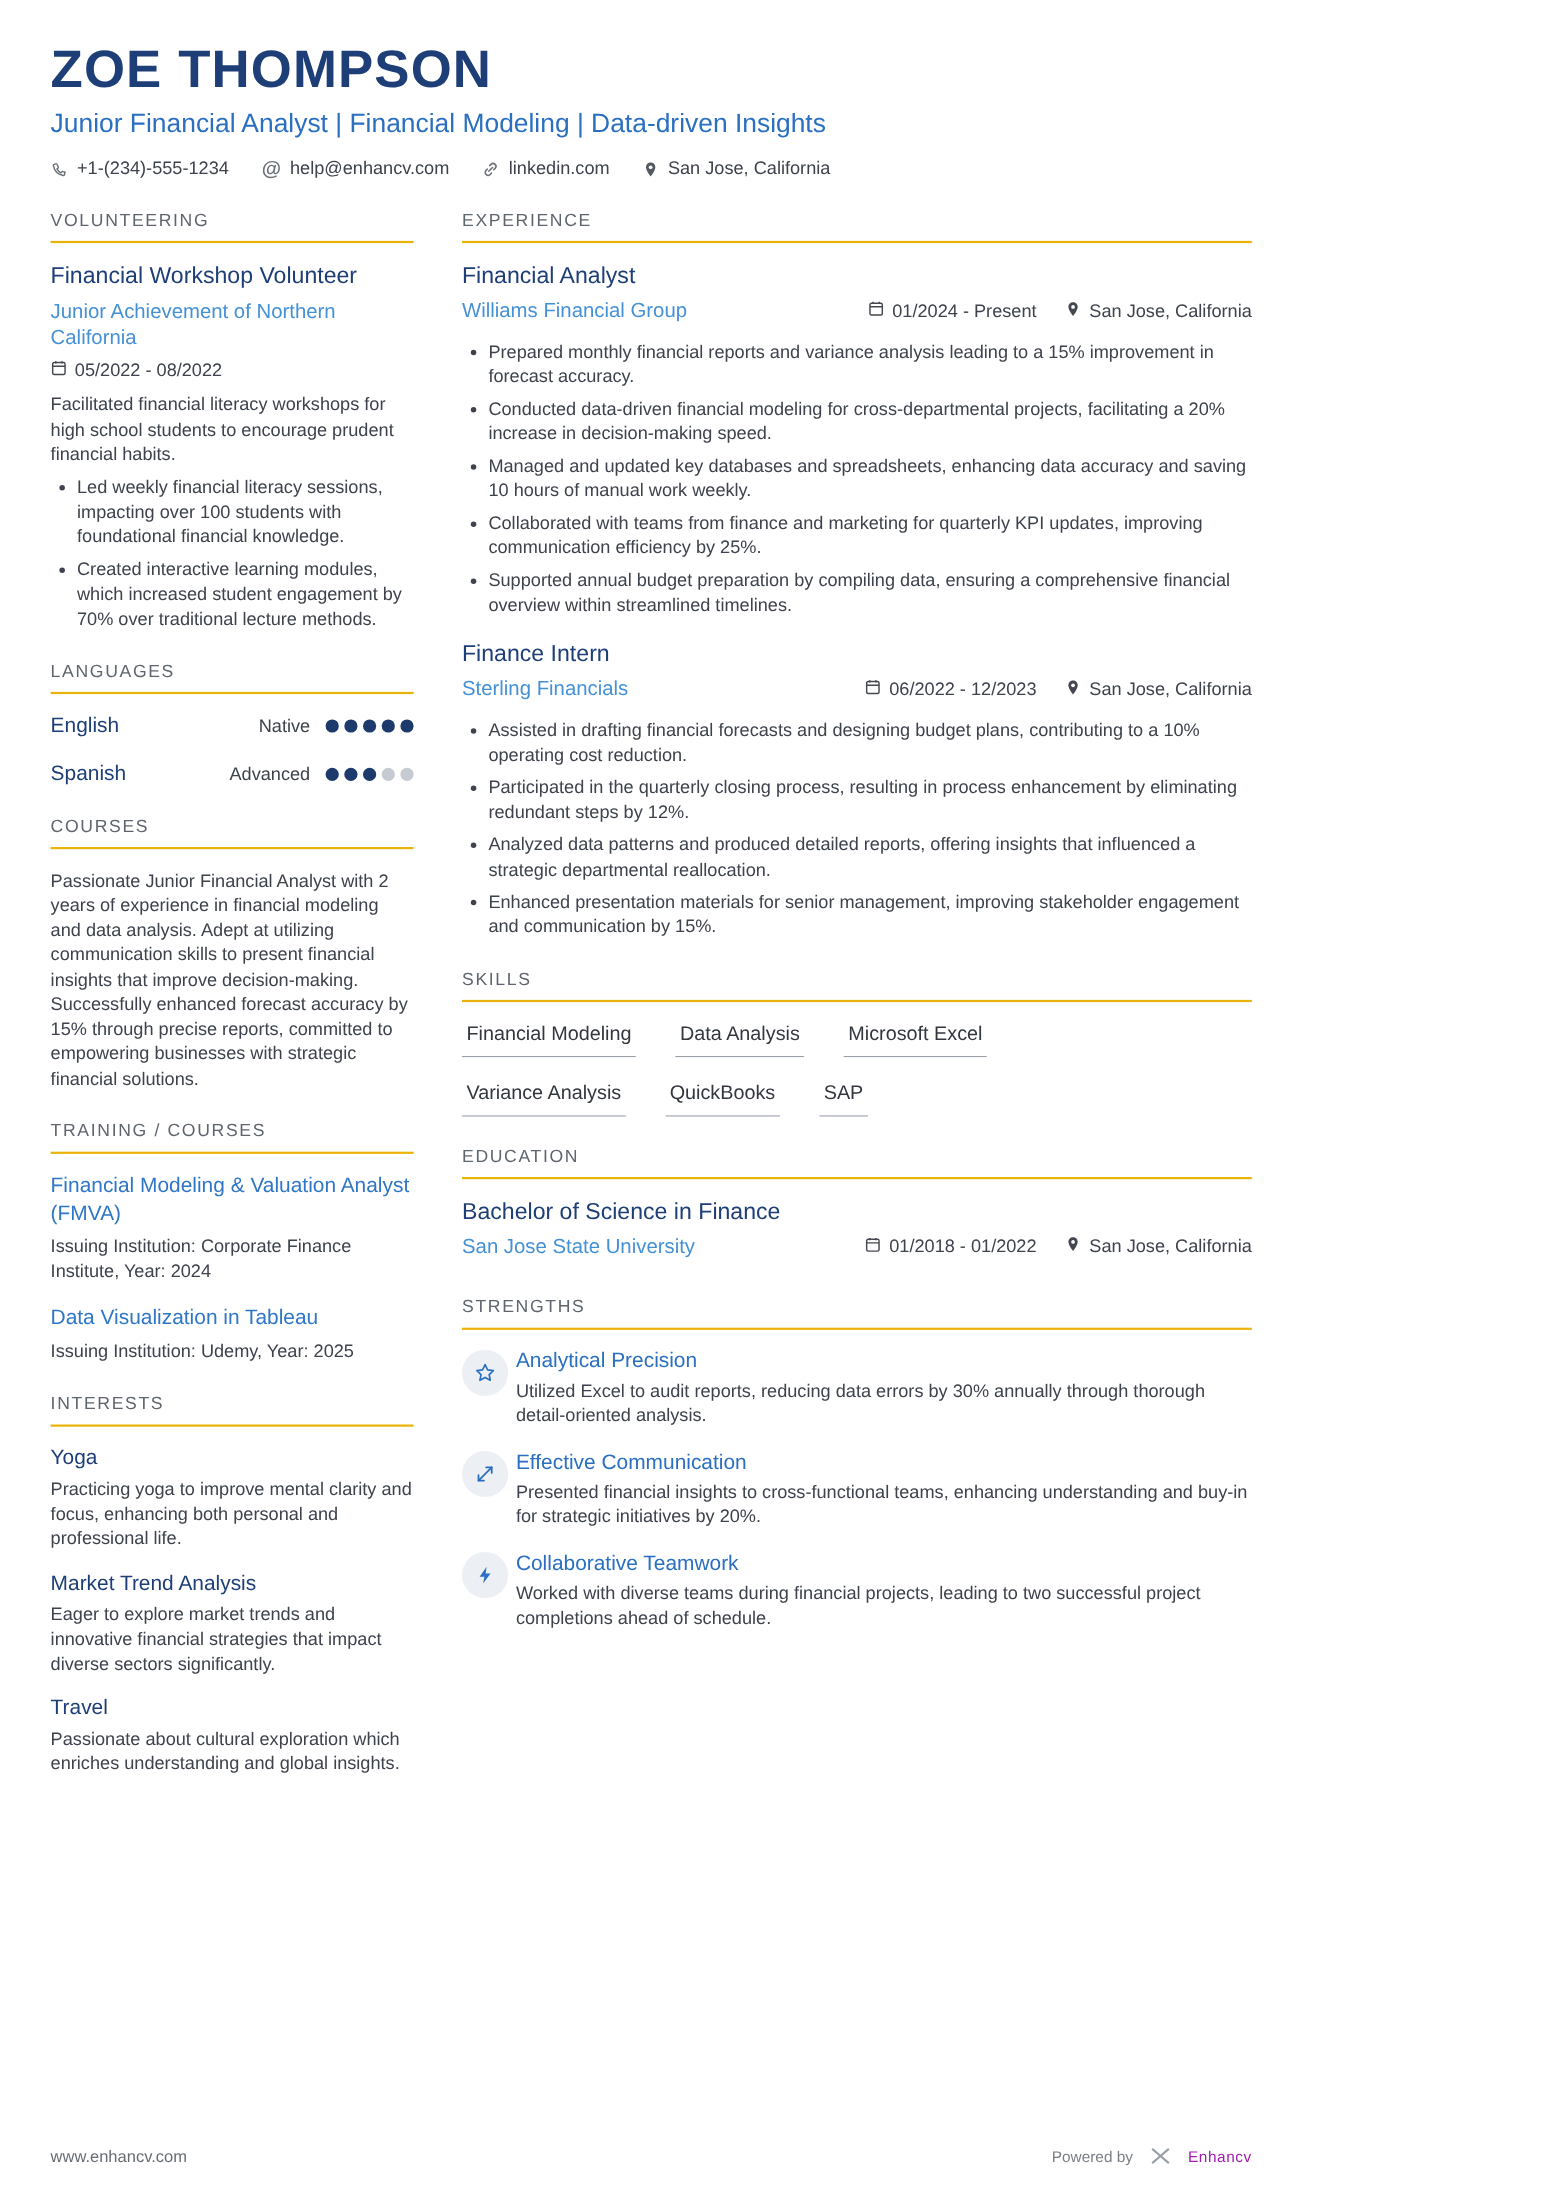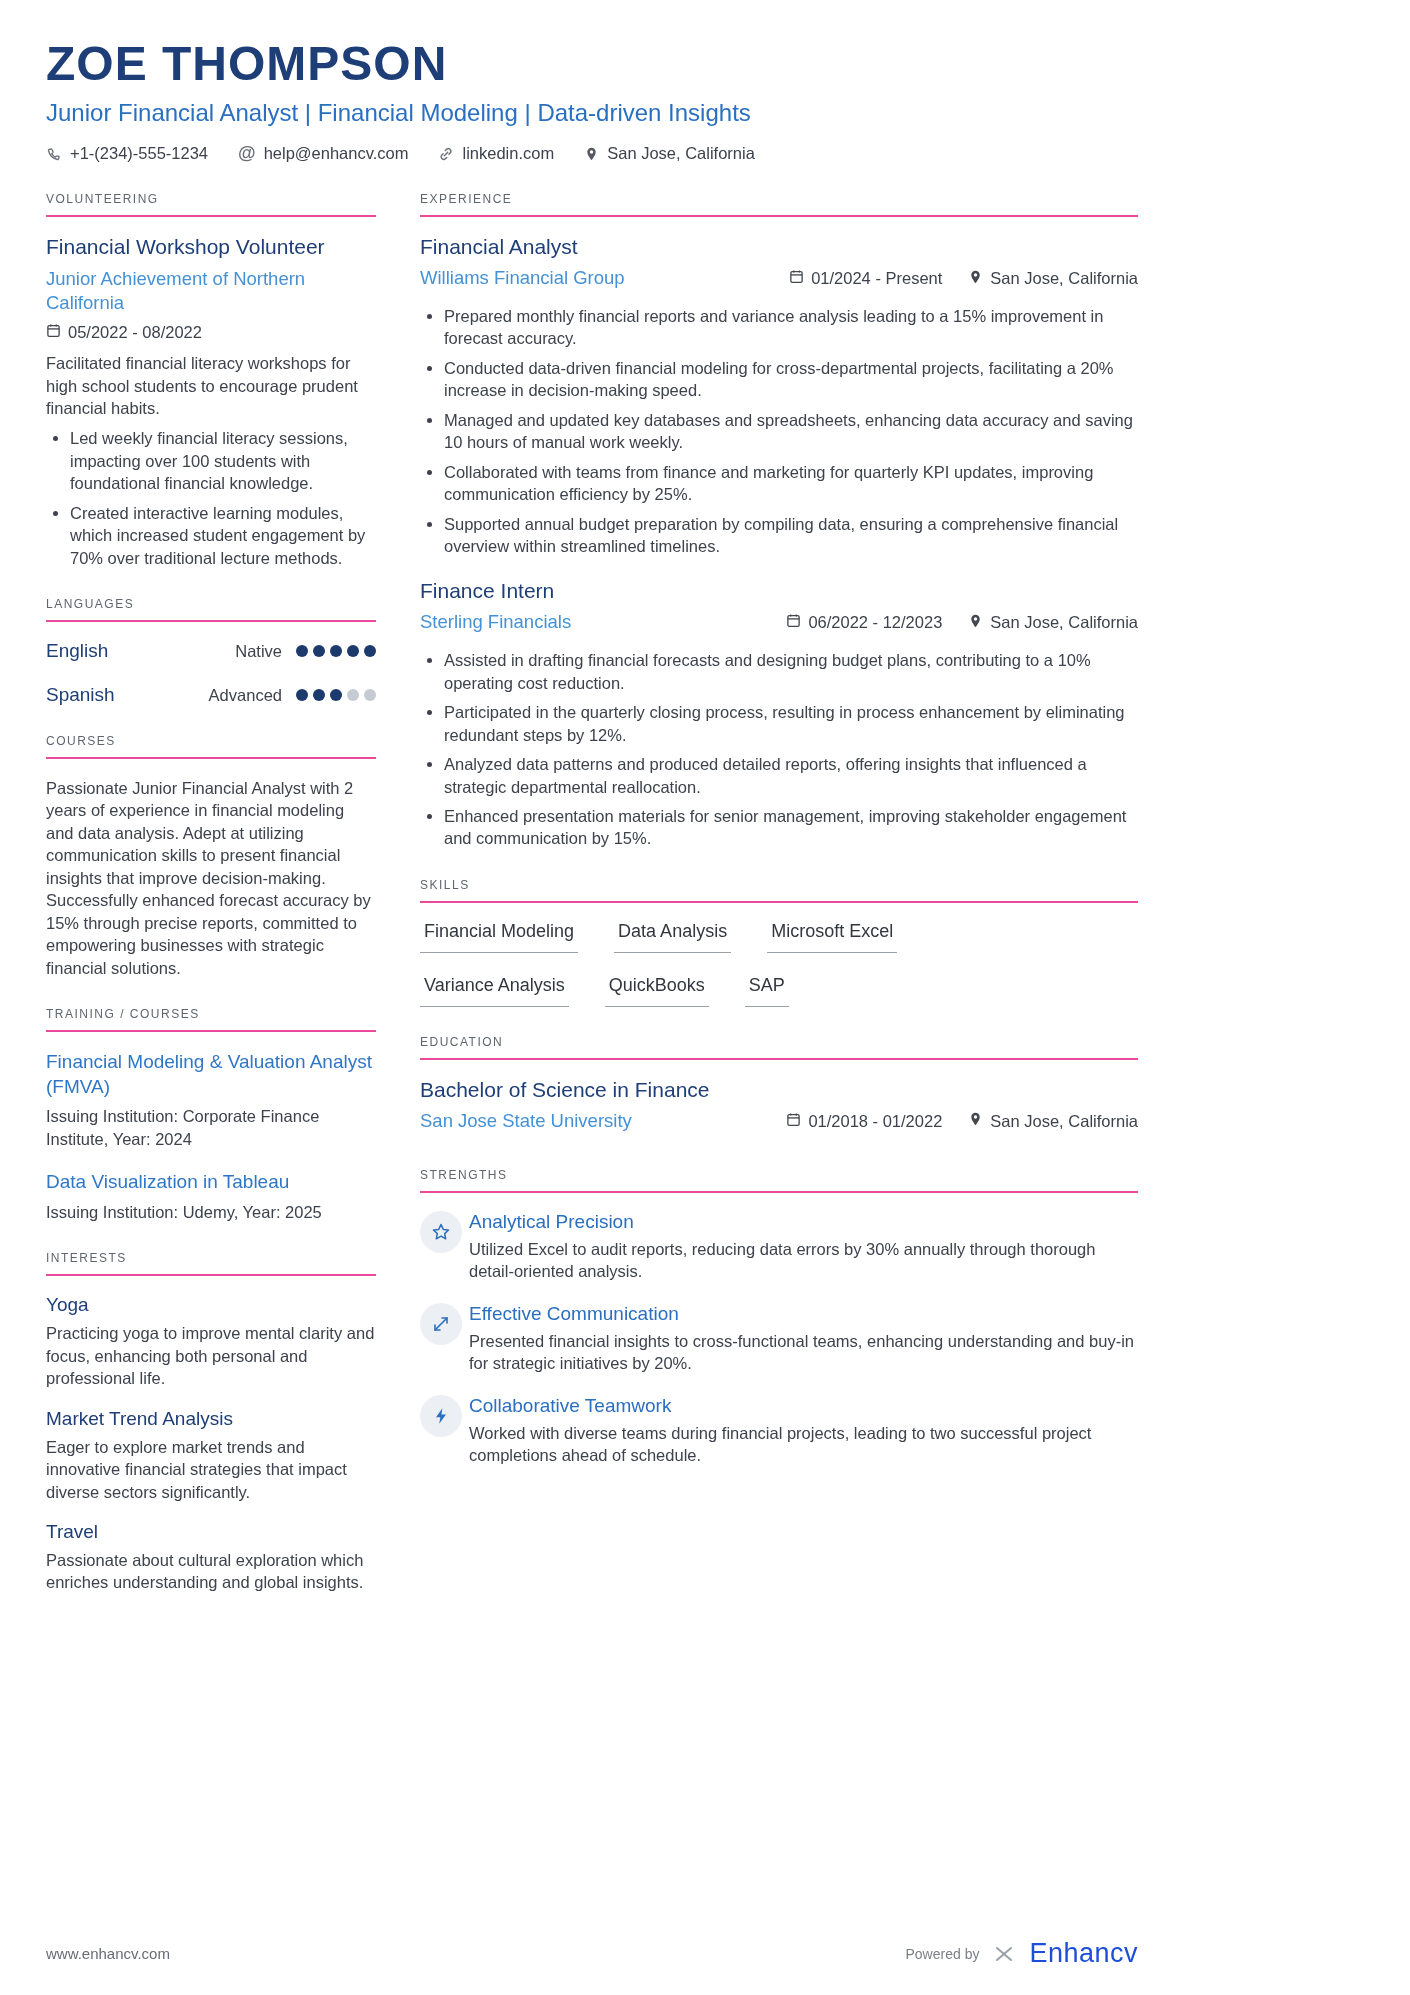--- a/index.html
+++ b/index.html
@@ -43,25 +43,25 @@
   .contact-item .cicon { display:inline-flex; align-items:center; color:#6b7078; }
   .at-glyph { font-size:18px; color:#6b7078; font-weight:bold; }
 
   
   .columns { display:flex; gap:44px; margin-top:28px; }
   .col-left { width:330px; flex:none; }
   .col-right { flex:1; min-width:0; }
 
   .section { margin-bottom:28px; }
   .section-title {
-    font-size:12px;
+    font-size:16px;
     letter-spacing:1.5px;
     color:#5f656e;
     padding-bottom:9px;
-    border-bottom:2px solid #ec4899;
+    border-bottom:2px solid #eab308;
     margin-bottom:18px;
   }
 
   .role-heading { font-size:21px; color:#1e3e77; margin-bottom:8px; font-weight:normal; }
   .company-name { font-size:18.5px; color:#4591d6; margin-bottom:8px; }
   .meta-chip { display:flex; align-items:center; gap:7px; font-size:16.5px; color:#3d424c; white-space:nowrap; }
   .entry-meta-right { display:flex; align-items:center; gap:26px; }
   .entry-head-row { display:flex; justify-content:space-between; align-items:baseline; margin-bottom:4px; }
 
   .body-text { font-size:16.5px; line-height:1.36; color:#3d424c; }
@@ -120,21 +120,21 @@
     margin-top:auto;
     padding-top:30px;
     display:flex;
     justify-content:space-between;
     align-items:center;
     font-size:15px;
     color:#676c73;
   }
   .footer-right { display:flex; align-items:center; gap:10px; }
   .powered-by { font-size:14px; color:#7b8087; }
-  .brand-name { font-size:27px; color:#1d4ed8; letter-spacing:0.5px; }
+  .brand-name { font-size:14px; color:#a21caf; letter-spacing:0.5px; }
   .brand-mark { color:#9aa0a8; display:inline-flex; }
 </style>
 </head>
 <body>
 
 <div class="page">
 
   <div class="header">
     <div class="name">ZOE THOMPSON</div>
     <div class="job-title">Junior Financial Analyst | Financial Modeling | Data-driven Insights</div>

